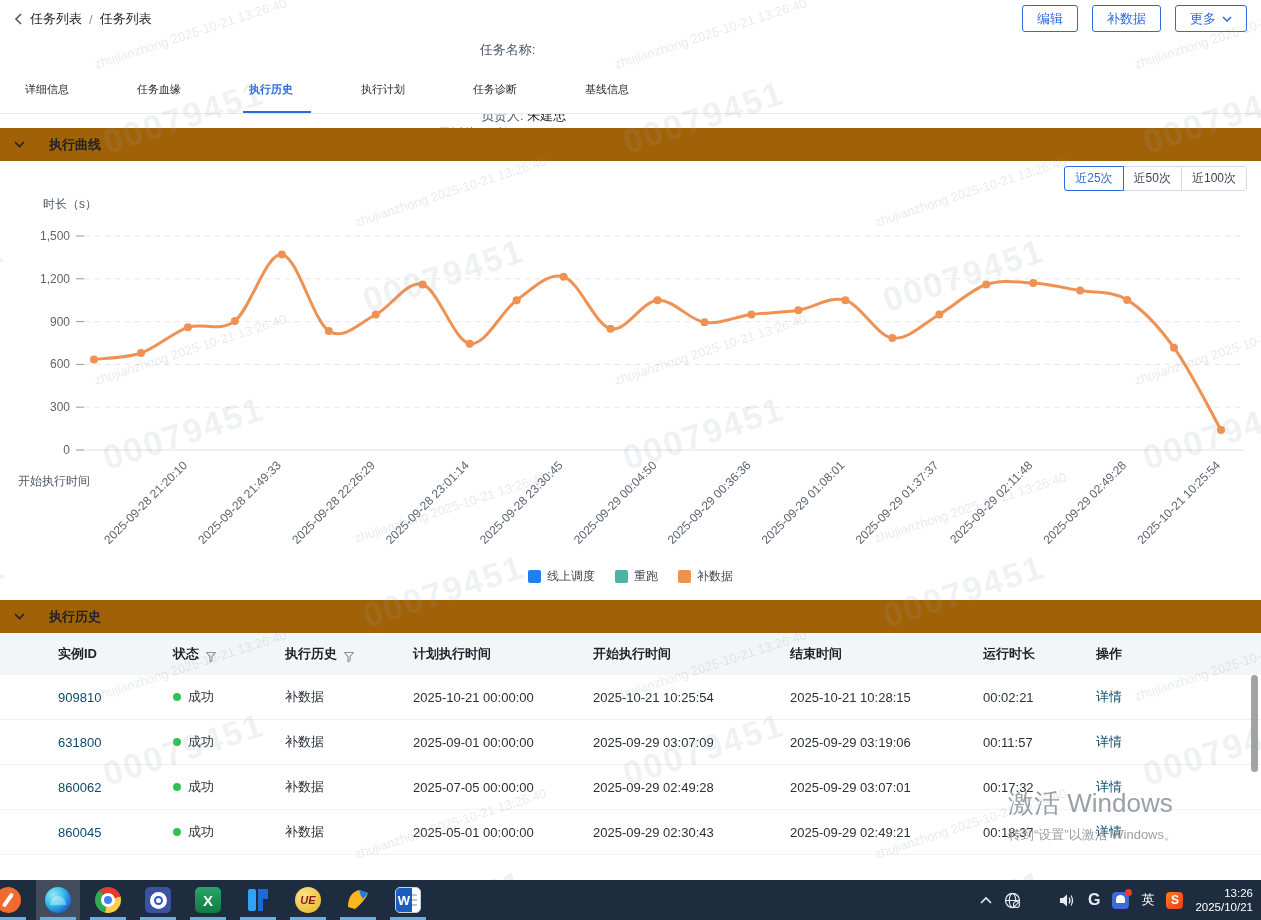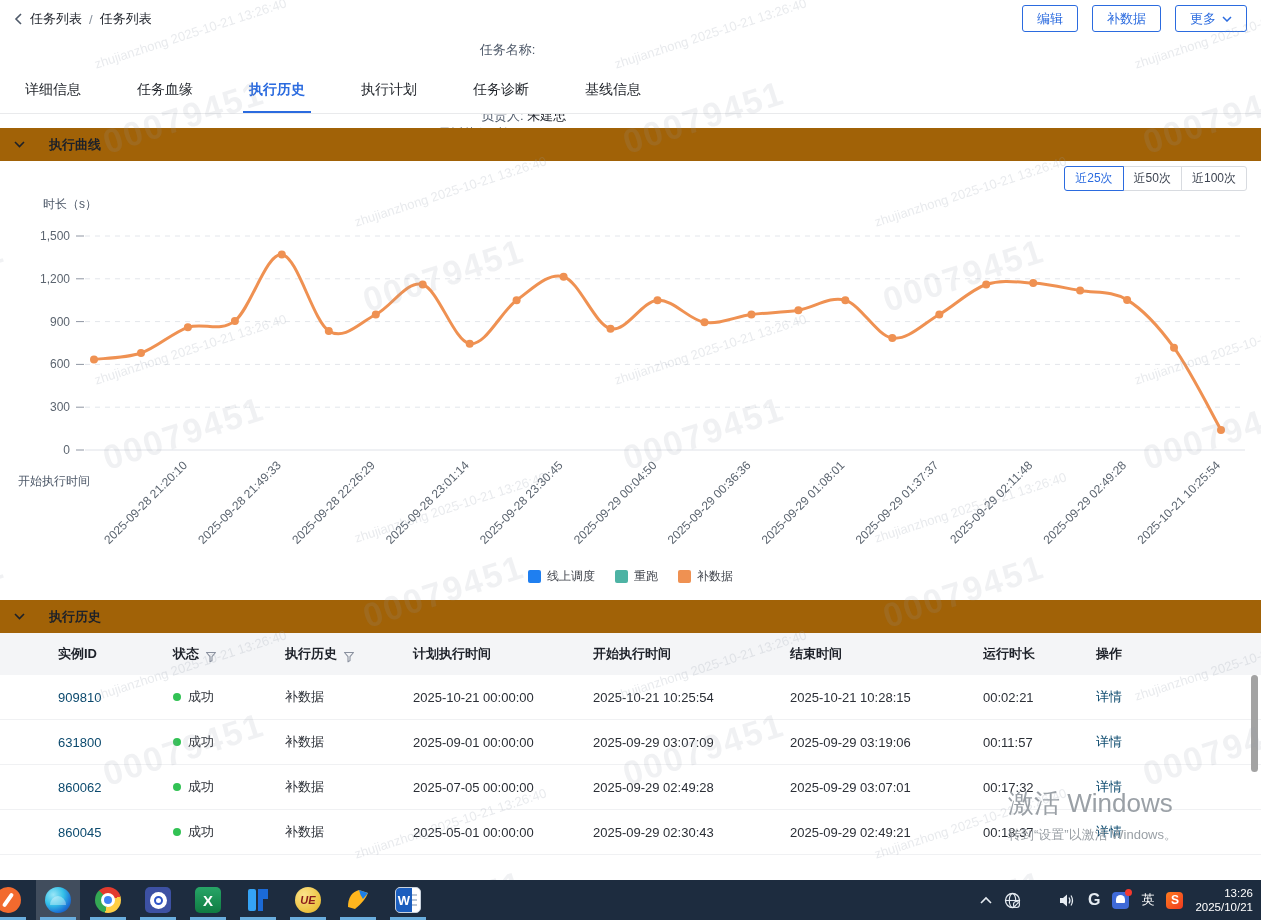--- a/index.html
+++ b/index.html
@@ -29,21 +29,21 @@
   .dot-gray { background:#c2c7cf; }
   .dot-green { background:#32c254; width:8px; height:8px; }
   .status-group { display:flex; align-items:center; gap:7px; margin-left:30px; color:#4e5969; }
   .owner-group { margin-left:32px; }
   .lastrun-group { margin-left:77px; }
   .hdr-divider { position:absolute; top:66px; left:0; width:1261px; height:1px; background:#ebedf0; }
 
   
   .tabs { position:absolute; top:66px; left:0; width:1261px; height:48px; display:flex; padding-left:25px;
           border-bottom:1px solid #e9eaec; background:#fff; }
-  .tab { width:56px; margin-right:56px; line-height:46px; font-size:14px; color:#1f2329; cursor:pointer; position:relative; }
+  .tab { width:56px; margin-right:56px; line-height:46px; font-size:11px; color:#1f2329; cursor:pointer; position:relative; }
   .tab.active { color:#2b6bdf; font-weight:bold; }
   .tab.active::after { content:""; position:absolute; left:-6px; right:-6px; bottom:0; height:2px; background:#2b6bdf; }
 
   
   .section-bar { position:absolute; left:0; width:1261px; height:33px; background:#a16207;
                  display:flex; align-items:center; gap:24px; padding-left:14px; }
   .section-bar .title { font-weight:bold; font-size:13px; color:#1d2129; }
   .bar-curve { top:128px; }
   .bar-history { top:600px; }
 

